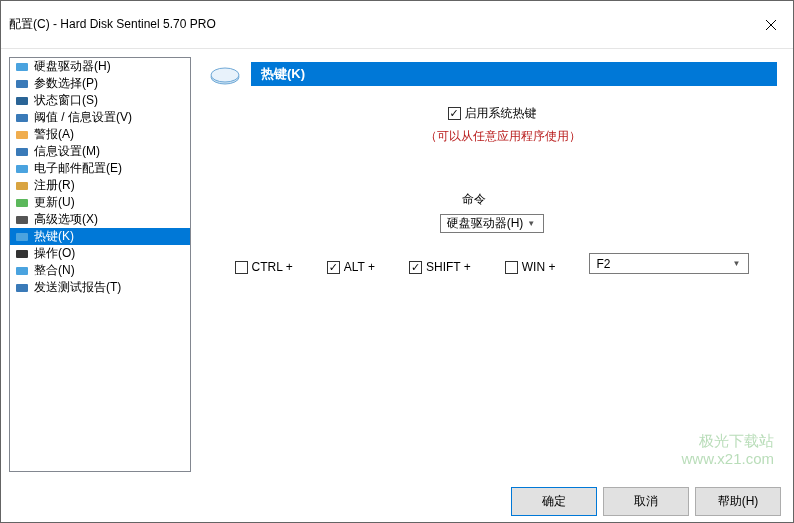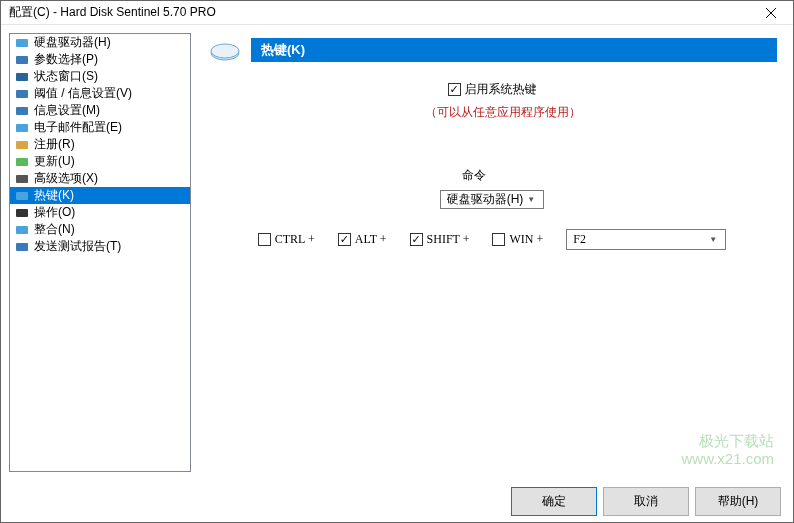--- a/index.html
+++ b/index.html
@@ -1,20 +1,20 @@
 <!DOCTYPE html>
 <html><head>
 <meta charset="utf-8">
 <style>
 * { box-sizing: border-box; margin: 0; padding: 0; }
 body { font-family: "Microsoft YaHei", "Segoe UI", Tahoma, sans-serif; font-size: 12px; background: #fff; }
 
 .window { width: 794px; height: 523px; border: 1px solid #646464; background: #fff; display: flex; flex-direction: column; }
 
-.titlebar { height: 24px; background: #fff; border-bottom: 1px solid #e5e5e5; display: flex; align-items: center; padding: 0 0 0 8px; }
+.titlebar { height: 48px; background: #fff; border-bottom: 1px solid #e5e5e5; display: flex; align-items: center; padding: 0 0 0 8px; }
 .titlebar .title { flex: 1; font-size: 12px; color: #000; }
 .titlebar .close { width: 45px; height: 29px; display: flex; align-items: center; justify-content: center; cursor: pointer; }
 
 .content { flex: 1; display: flex; padding: 8px; gap: 8px; overflow: hidden; }
 
 .sidebar { width: 182px; border: 1px solid #828790; background: #fff; overflow-y: auto; }
 .sidebar-item { display: flex; align-items: center; padding: 1px 4px; height: 17px; cursor: pointer; gap: 4px; }
 .sidebar-item .icon { width: 16px; height: 16px; display: flex; align-items: center; justify-content: center; flex-shrink: 0; }
 .sidebar-item.selected { background: #0078d7; color: #fff; }
 
@@ -29,21 +29,21 @@
 .checkbox.checked::after { content: "✓"; font-size: 11px; line-height: 1; color: #000; }
 .check-label { display: inline-flex; align-items: center; gap: 4px; cursor: pointer; }
 .note { color: #b91c1c; margin-left: 22px; }
 
 .dropdown { border: 1px solid #7a7a7a; background: #fff; height: 21px; display: flex; align-items: center; padding: 0 4px 0 6px; cursor: pointer; }
 .dropdown .dd-text { flex: 1; }
 .dropdown .dd-arrow { width: 16px; text-align: center; font-size: 8px; color: #555; }
 .dd-wide { flex: 1; }
 .dd-narrow { width: 160px; }
 
-.mod-group { display: flex; gap: 23px; align-items: center; font-family: Liberation Serif, serif; }
+.mod-group { display: flex; gap: 34px; align-items: flex-end; }
 
 .footer { height: 42px; border-top: 1px solid transparent; display: flex; justify-content: flex-end; align-items: center; padding: 0 12px; gap: 6px; }
 .btn { min-width: 86px; height: 29px; border: 1px solid #adadad; background: #e1e1e1; cursor: pointer; display: inline-flex; align-items: center; justify-content: center; font-size: 12px; }
 .btn.default { border: 1px solid #0078d7; }
 
 .watermark { position: absolute; right: 20px; bottom: 55px; font-size: 15px; color: rgba(100,180,100,0.45); pointer-events: none; text-align: right; line-height: 1.2; }
 .container { position: relative; }
 
 svg { display: block; }
 </style>
@@ -93,20 +93,28 @@
             <span class="icon">
               <svg width="14" height="14" viewBox="0 0 14 14">
                 <rect x="1" y="3" width="12" height="8" rx="1" fill="#3a7ab8"></rect>
               </svg>
             </span>
             <span>阈值 / 信息设置(V)</span>
           </div>
           <div class="sidebar-item">
             <span class="icon">
               <svg width="14" height="14" viewBox="0 0 14 14">
+                <rect x="1" y="3" width="12" height="8" rx="1" fill="#f0ad4e"></rect>
+              </svg>
+            </span>
+            <span>警报(A)</span>
+          </div>
+          <div class="sidebar-item">
+            <span class="icon">
+              <svg width="14" height="14" viewBox="0 0 14 14">
                 <rect x="1" y="3" width="12" height="8" rx="1" fill="#3a7ab8"></rect>
               </svg>
             </span>
             <span>信息设置(M)</span>
           </div>
           <div class="sidebar-item">
             <span class="icon">
               <svg width="14" height="14" viewBox="0 0 14 14">
                 <rect x="1" y="3" width="12" height="8" rx="1" fill="#4aa3df"></rect>
               </svg>

